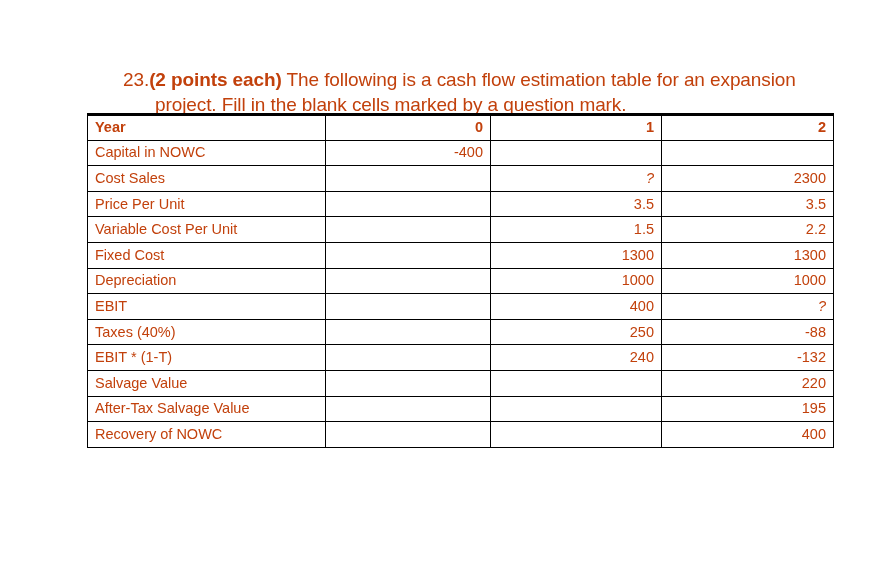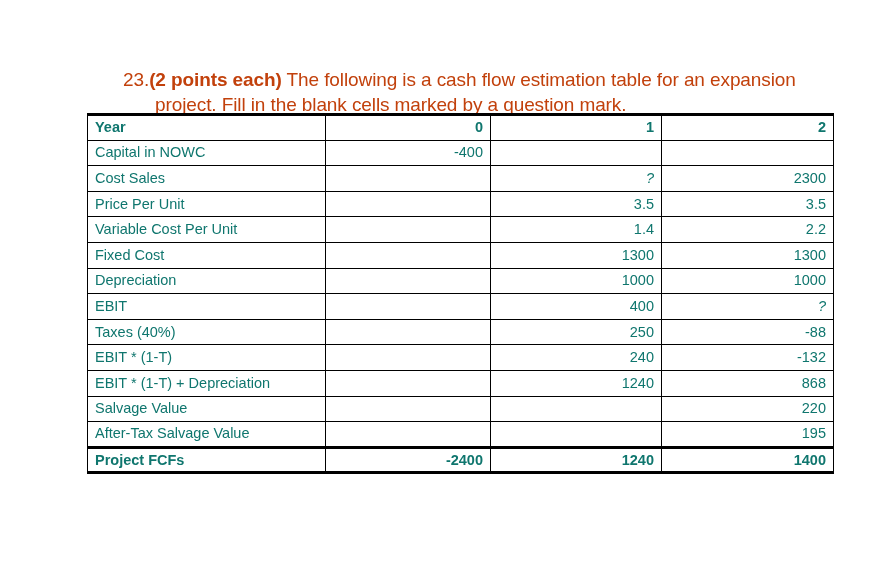--- a/index.html
+++ b/index.html
@@ -49,21 +49,21 @@
     position: absolute;
     left: 87px;
     top: 113px;
     width: 746px;
   }
   table.cf {
     border-collapse: collapse;
     table-layout: fixed;
     width: 746px;
     font-size: 14.5px;
-    color: #0f766e;
+    color: #c2410c;
   }
   table.cf col.c-label { width: 238px; }
   table.cf col.c-y0    { width: 165px; }
   table.cf col.c-y1    { width: 171px; }
   table.cf col.c-y2    { width: 172px; }
 
   table.cf td, table.cf th {
     border: 1.6px solid #000000;
     height: 25.6px;
     padding: 0 7px 1px 7px;
@@ -137,21 +137,21 @@
         <tr>
           <td class="label">Price Per Unit</td>
           <td class="val"></td>
           <td class="val">3.5</td>
           <td class="val">3.5</td>
         </tr>
 
         <tr>
           <td class="label">Variable Cost Per Unit</td>
           <td class="val"></td>
-          <td class="val">1.4</td>
+          <td class="val">1.5</td>
           <td class="val">2.2</td>
         </tr>
 
         <tr>
           <td class="label">Fixed Cost</td>
           <td class="val"></td>
           <td class="val">1300</td>
           <td class="val">1300</td>
         </tr>
 
@@ -176,46 +176,40 @@
           <td class="val">-88</td>
         </tr>
 
         <tr>
           <td class="label">EBIT * (1-T)</td>
           <td class="val"></td>
           <td class="val">240</td>
           <td class="val">-132</td>
         </tr>
 
-        <tr>
-          <td class="label">EBIT * (1-T) + Depreciation</td>
-          <td class="val"></td>
-          <td class="val">1240</td>
-          <td class="val">868</td>
-        </tr>
 
         <tr>
           <td class="label">Salvage Value</td>
           <td class="val"></td>
           <td class="val"></td>
           <td class="val">220</td>
         </tr>
 
         <tr>
           <td class="label">After-Tax Salvage Value</td>
           <td class="val"></td>
           <td class="val"></td>
           <td class="val">195</td>
         </tr>
 
-
-        <tr class="total">
-          <td class="label">Project FCFs</td>
-          <td class="val">-2400</td>
-          <td class="val">1240</td>
-          <td class="val">1400</td>
-        </tr>
+        <tr>
+          <td class="label">Recovery of NOWC</td>
+          <td class="val"></td>
+          <td class="val"></td>
+          <td class="val">400</td>
+        </tr>
+
 
       </tbody>
     </table>
   </div>
 
 </div>
 
 </body></html>

